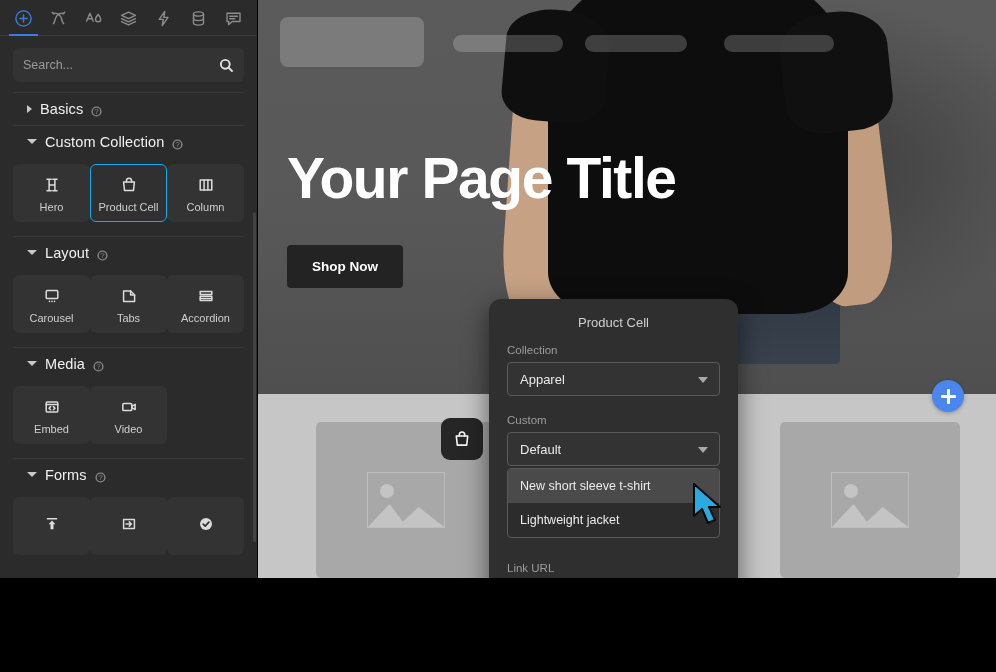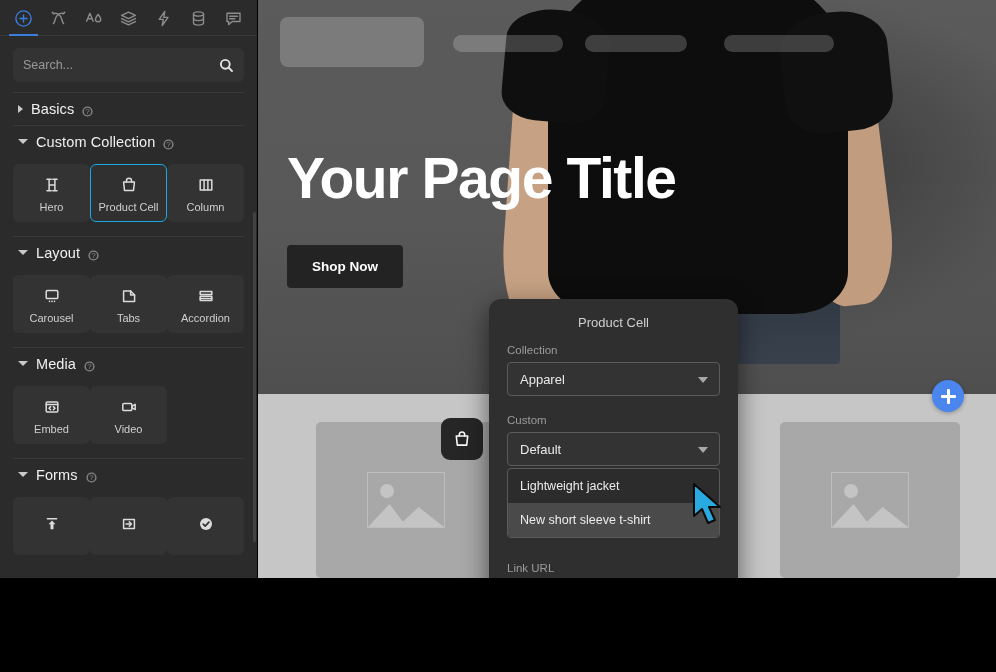--- a/index.html
+++ b/index.html
@@ -55,21 +55,21 @@
   }
   .search-box input::placeholder { color: #9a9a9a; }
   .search-ico { width: 15px; height: 15px; flex: 0 0 15px; }
   .search-ico .stroke { fill: none; stroke: #e2e2e2; stroke-width: 1.9;
     stroke-linecap: round; }
 
   .panel-scroll { position: relative; height: 498px; overflow: hidden; }
 
   .sec-head {
     display: flex; align-items: center; gap: 8px; height: 33px;
-    padding: 0 18px; cursor: pointer; position: relative;
+    padding: 0 27px; cursor: pointer; position: relative;
   }
   .sec-head::before {
     content: ""; position: absolute; left: 13px; right: 13px; top: 0;
     height: 1px; background: #393939;
   }
   .sec-head .caret {
     width: 0; height: 0; flex: 0 0 auto;
     border-left: 5px solid #c9c9c9;
     border-top: 4px solid transparent; border-bottom: 4px solid transparent;
   }
@@ -585,22 +585,22 @@
           <span class="arrow"></span>
         </div>
 
         <div class="field-label">Custom</div>
         <div class="sel nomargin">
           <span>Default</span>
           <span class="arrow"></span>
         </div>
 
         <div class="dd-menu">
+          <div class="dd-item hl">New short sleeve t-shirt</div>
           <div class="dd-item">Lightweight jacket</div>
-          <div class="dd-item hl">New short sleeve t-shirt</div>
         </div>
 
         <div class="field-label link-label">Link URL</div>
 
       </div>
     </div>
 
     <span class="cursor">
       <svg width="36" height="44" viewBox="0 0 36 44">
         <polygon points="2,1 2,33 10,26 16,40 23,37 17,24 28,24" fill="#29abe2" stroke="#0b0b0b" stroke-width="2" stroke-linejoin="round"></polygon>

